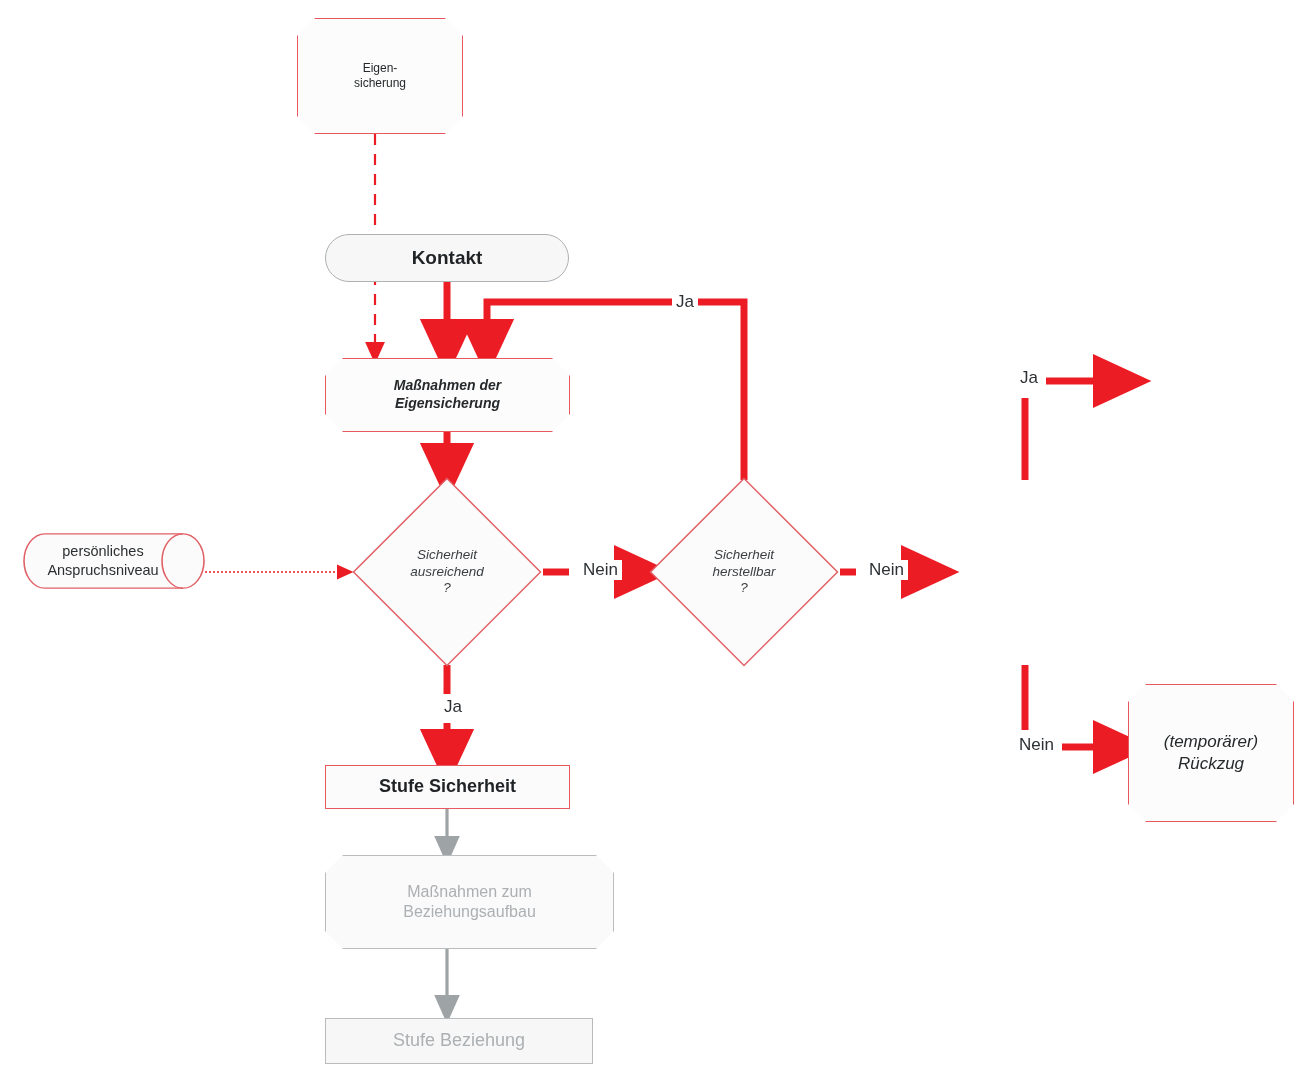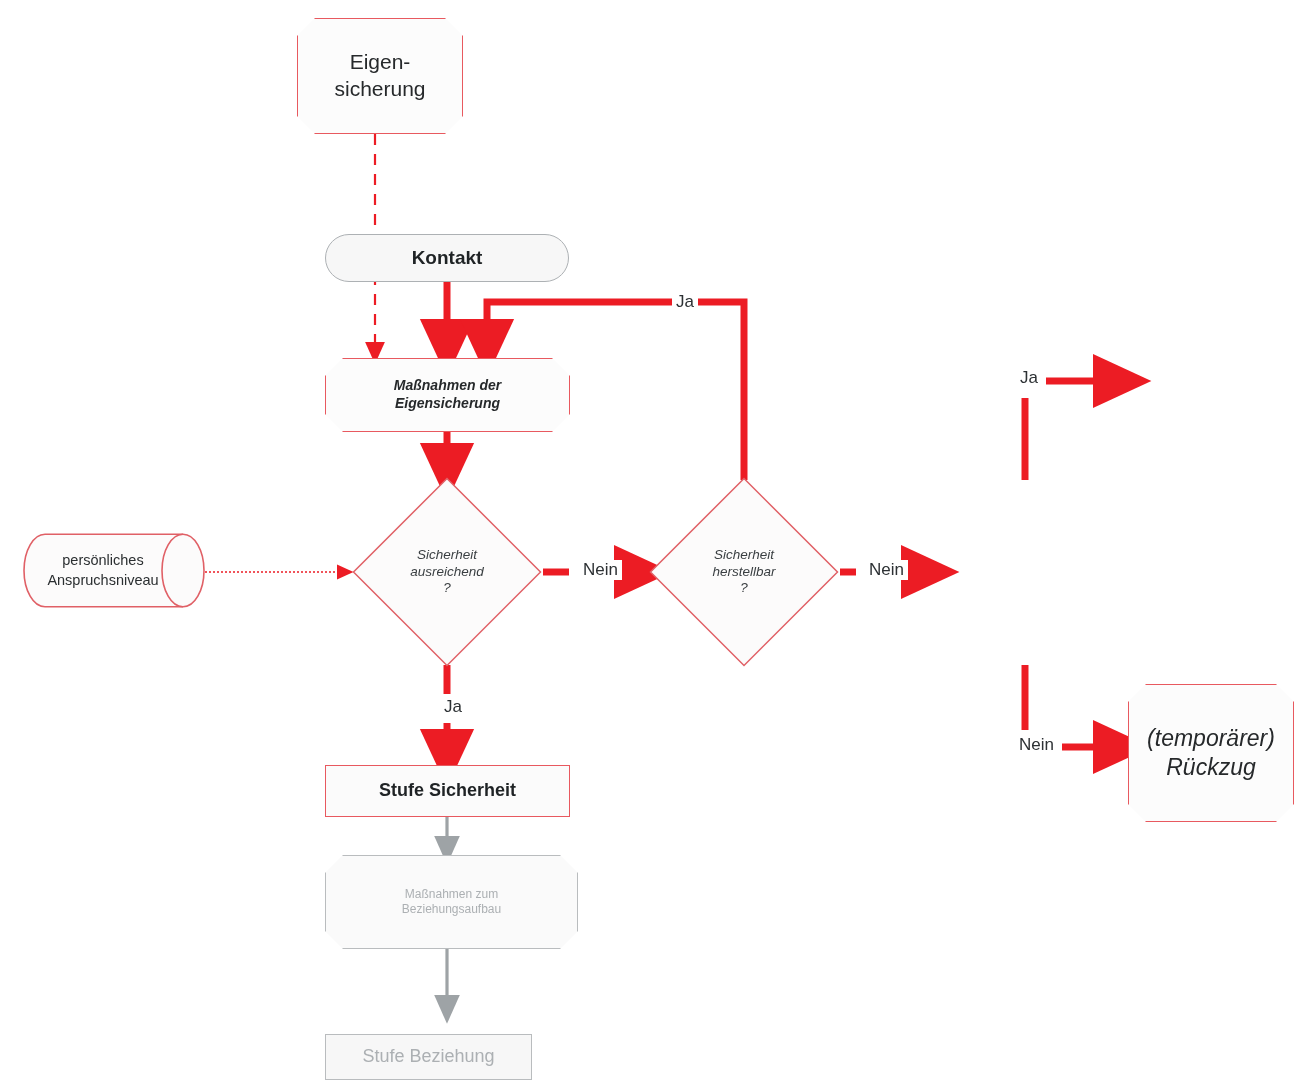--- a/index.html
+++ b/index.html
@@ -153,35 +153,35 @@
     <path d="M 1062,747 L 1122,747" stroke="#ec1c24" stroke-width="7" fill="none" marker-end="url(#arrowRed)"></path>
 
     <path d="M 447,665 L 447,694" stroke="#ec1c24" stroke-width="7" fill="none"></path>
     <path d="M 447,723 L 447,758" stroke="#ec1c24" stroke-width="7" fill="none" marker-end="url(#arrowRed)"></path>
 
     <path d="M 447,809 L 447,852" stroke="#9ea3a6" stroke-width="3.2" fill="none" marker-end="url(#arrowGray)"></path>
 
     <path d="M 447,945 L 447,1011" stroke="#9ea3a6" stroke-width="3.2" fill="none" marker-end="url(#arrowGray)"></path>
   </svg>
 
-  <div class="node node-oct-red" style="left:297px; top:18px; width:166px; height:116px; font-size:21px;">
+  <div class="node node-oct-red" style="left:297px; top:18px; width:166px; height:116px; font-size:12px;">
     <span>Eigen-
 sicherung</span>
   </div>
 
   <div class="node node-pill" style="left:325px; top:234px; width:244px; height:48px; font-size:19px;">
     <span>Kontakt</span>
   </div>
 
   <div class="node node-oct-red" style="left:325px; top:358px; width:245px; height:74px; font-size:14px; font-weight:bold; font-style:italic;">
     <span>Maßnahmen der
 Eigensicherung</span>
   </div>
 
-  <div class="node node-cyl" style="left:23px; top:533px; width:182px; height:75px;">
+  <div class="node node-cyl" style="left:23px; top:533px; width:182px; height:56px;">
     <svg class="cyl-shape" viewBox="0 0 182 78" preserveAspectRatio="none" xmlns="http://www.w3.org/2000/svg">
       <path d="M 22,1.2 L 160,1.2 A 21,37.8 0 0 1 160,76.8 L 22,76.8 A 21,37.8 0 0 1 22,1.2 Z" fill="#fcfbfb" stroke="#e06066" stroke-width="1.6"></path>
       <path d="M 160,1.2 A 21,37.8 0 0 0 160,76.8" fill="none" stroke="#e06066" stroke-width="1.6"></path>
     </svg>
     <span class="cyl-label">persönliches
 Anspruchsniveau</span>
   </div>
 
   <div class="node node-diamond" style="left:352px; top:477px; width:190px; height:190px;">
     <svg class="diamond-shape" viewBox="0 0 190 190" preserveAspectRatio="none" xmlns="http://www.w3.org/2000/svg">
@@ -196,35 +196,35 @@
     <svg class="diamond-shape" viewBox="0 0 190 190" preserveAspectRatio="none" xmlns="http://www.w3.org/2000/svg">
       <polygon points="95,1.5 188.5,95 95,188.5 1.5,95" fill="#fcfbfb" stroke="#e06066" stroke-width="1.5"></polygon>
     </svg>
     <span class="diamond-label">Sicherheit
 herstellbar
 ?</span>
   </div>
 
 
 
-  <div class="node node-oct-red" style="left:1128px; top:684px; width:166px; height:138px; font-size:23px; flex-direction:column;">
+  <div class="node node-oct-red" style="left:1128px; top:684px; width:166px; height:138px; font-size:17px; flex-direction:column;">
     <span class="plain-italic">(temporärer)</span>
     <span class="bold-italic">Rückzug</span>
   </div>
 
-  <div class="node node-rect-red" style="left:325px; top:765px; width:245px; height:52px; font-size:18px;">
+  <div class="node node-rect-red" style="left:325px; top:765px; width:245px; height:44px; font-size:18px;">
     <span>Stufe Sicherheit</span>
   </div>
 
-  <div class="node node-oct-gray" style="left:325px; top:855px; width:253px; height:94px; font-size:12px;border-radius:14px;">
+  <div class="node node-oct-gray" style="left:325px; top:855px; width:289px; height:94px; font-size:16px;border-radius:14px;">
     <span>Maßnahmen zum
 Beziehungsaufbau</span>
   </div>
 
-  <div class="node node-rect-gray" style="left:325px; top:1018px; width:207px; height:46px; font-size:18px;margin-top:16px;">
+  <div class="node node-rect-gray" style="left:325px; top:1018px; width:268px; height:46px; font-size:18px;">
     <span>Stufe Beziehung</span>
   </div>
 
   <div class="edge-label" style="left:664px; top:292px;">Ja</div>
 
   <div class="edge-label" style="left:571px; top:560px;">Nein</div>
 
   <div class="edge-label" style="left:857px; top:560px;">Nein</div>
 
   <div class="edge-label" style="left:1008px; top:368px;">Ja</div>

